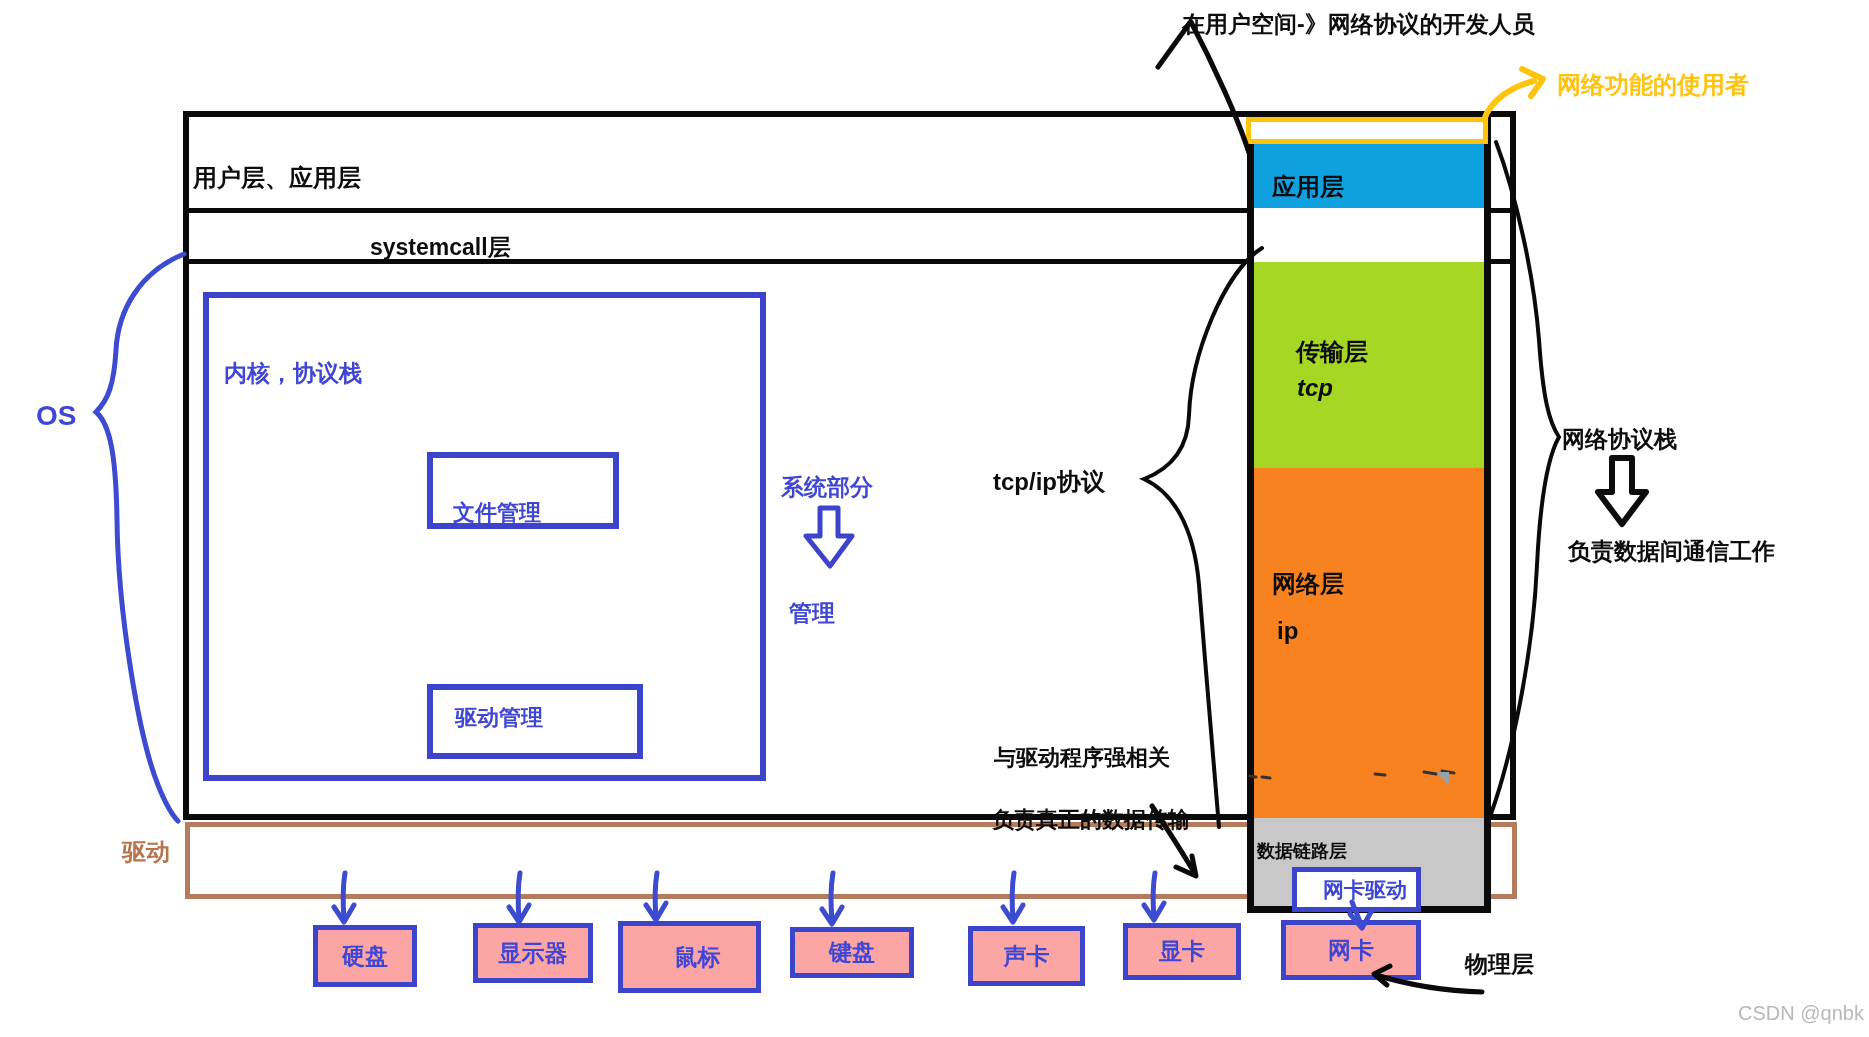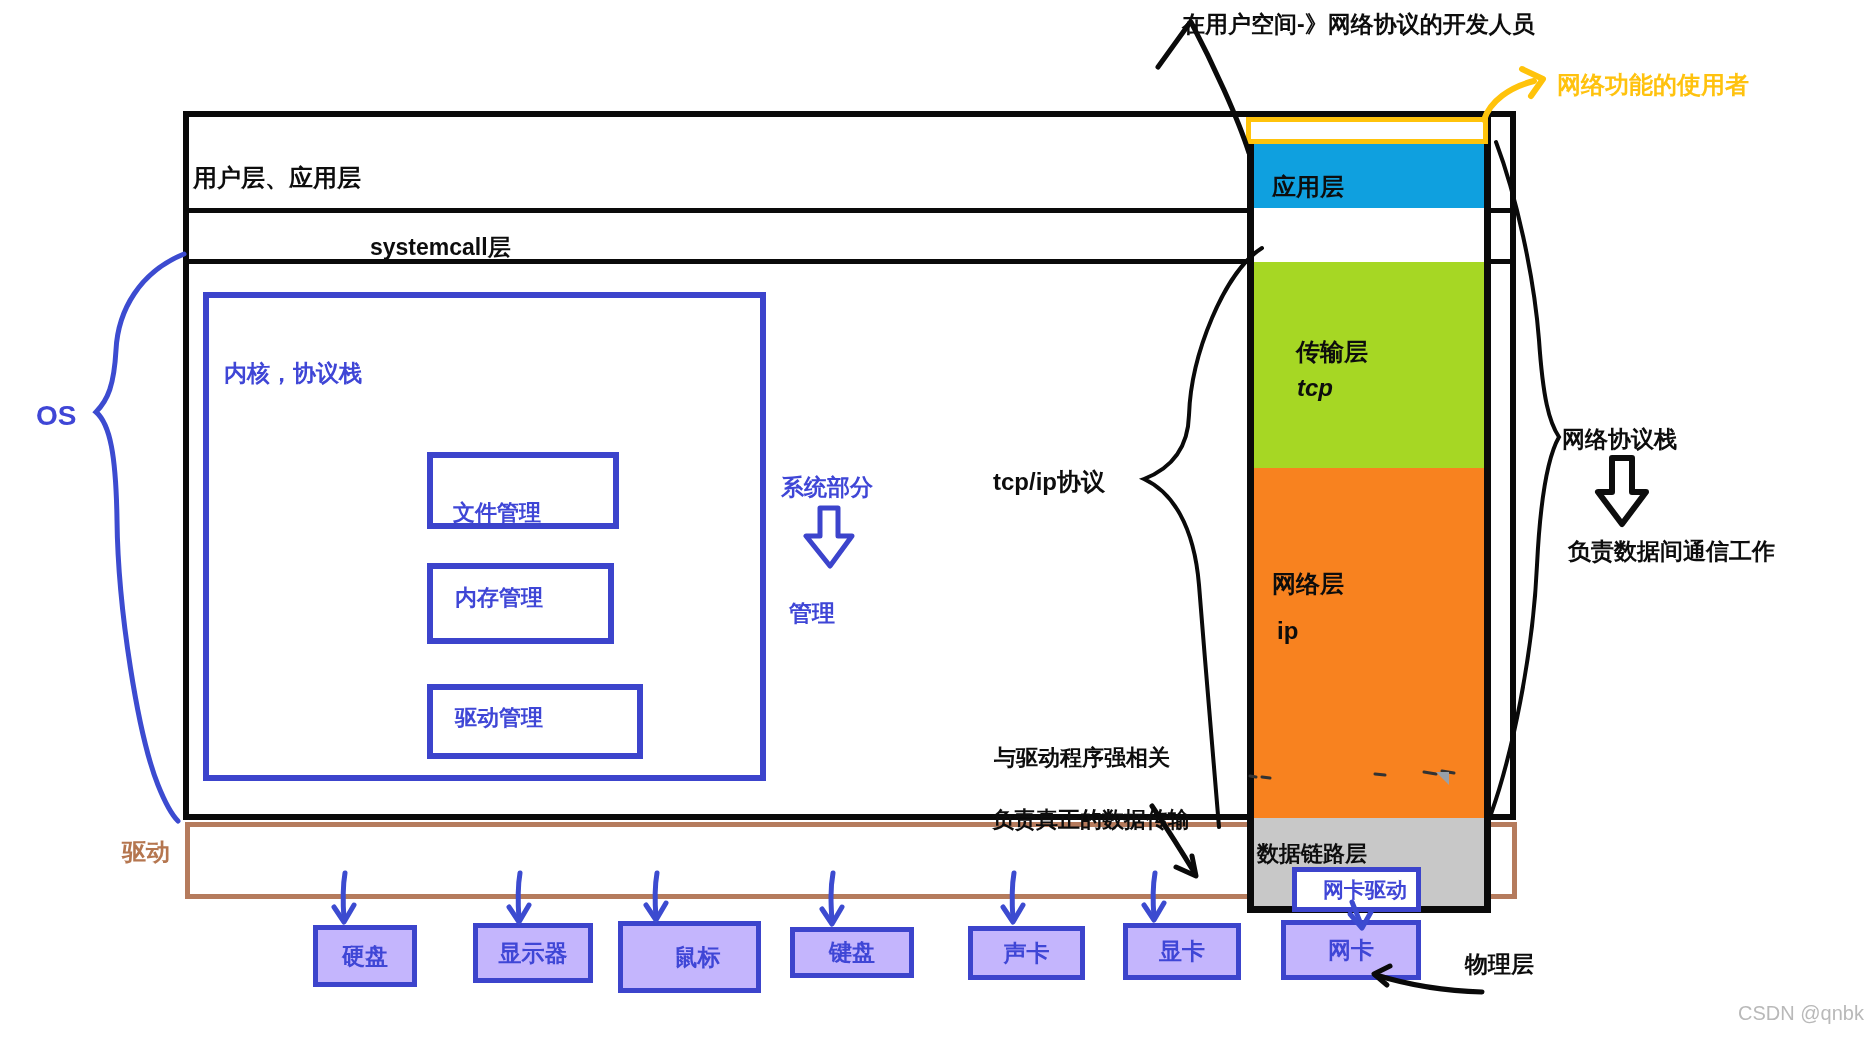--- a/index.html
+++ b/index.html
@@ -45,43 +45,43 @@
   .layer{left:1254px;width:230px;}
   .layer-app{top:143px;height:65px;background:#0fa0df;}
   .layer-transport{top:262px;height:206px;background:#a6d724;}
   .layer-network{top:468px;height:350px;background:#f8821f;}
   .layer-datalink{top:818px;height:88px;background:#c8c8c8;}
   .app-label{left:1272px;top:171px;font-size:24px;}
   .transport-label{left:1296px;top:336px;font-size:24px;}
   .transport-sub{left:1297px;top:374px;font-size:24px;font-style:italic;}
   .network-label{left:1272px;top:568px;font-size:24px;}
   .network-sub{left:1277px;top:605px;font-size:24px;margin-top:12px;}
-  .datalink-label{left:1257px;top:839px;font-size:22px;}
+  .datalink-label{left:1257px;top:839px;font-size:18px;}
   .nic-driver-box{left:1292px;top:867px;width:129px;height:45px;border:5px solid #3c44cc;background:#fff;
                   display:flex;align-items:center;justify-content:center;}
   .nic-driver-box .lbl{font-size:21px;font-weight:bold;color:#3f46d6;margin-left:17px;}
 
   
   .dev-note{left:1182px;top:9px;font-size:23px;}
   .user-note{left:1557px;top:69px;font-size:24px;}
   .tcpip-note{left:993px;top:466px;font-size:24px;}
   .net-stack-title{left:1562px;top:424px;font-size:23px;}
   .net-stack-desc{left:1568px;top:536px;font-size:23px;}
   .driver-note1{left:994px;top:743px;font-size:22px;}
   .driver-note2{left:992px;top:777px;font-size:22px;margin-top:28px;}
   .physical-label{left:1465px;top:949px;font-size:23px;}
 
   
-  .dev{border:5px solid #3c44cc;background:#c4b5fd;display:flex;align-items:center;justify-content:center;}
+  .dev{border:5px solid #3c44cc;background:#fca5a5;display:flex;align-items:center;justify-content:center;}
   .dev .lbl{font-size:23px;font-weight:bold;color:#3f46d6;}
   .d0{left:313px;top:925px;width:104px;height:62px;}
   .d1{left:473px;top:923px;width:120px;height:60px;}
   .d2{left:618px;top:921px;width:143px;height:72px;padding-left:16px;}
   .d3{left:790px;top:927px;width:124px;height:51px;}
-  .d4{left:968px;top:926px;width:117px;height:54px;}
+  .d4{left:968px;top:926px;width:117px;height:60px;}
   .d5{left:1123px;top:923px;width:118px;height:57px;}
   .d6{left:1281px;top:920px;width:140px;height:60px;}
 
   .watermark{left:1738px;top:1002px;font-size:20px;font-weight:normal;color:#b9b9b9;}
 
   svg.overlay{position:absolute;left:0;top:0;width:1869px;height:1037px;pointer-events:none;}
 </style>
 </head>
 <body>
 
@@ -94,23 +94,20 @@
   <div class="t systemcall-label">systemcall层</div>
 
   <div class="abs driver-band"></div>
   <div class="t brown driver-label">驱动</div>
 
   <div class="abs kernel-box"></div>
   <div class="t blue kernel-title">内核，协议栈</div>
 
   <div class="abs kbox k1">
     <div class="lbl">文件管理</div>
-  </div>
-  <div class="abs kbox k2">
-    <div class="lbl">内存管理</div>
   </div>
   <div class="abs kbox k3">
     <div class="lbl">驱动管理</div>
   </div>
 
   <div class="t blue system-part">系统部分</div>
   <div class="t blue manage">管理</div>
   <div class="t blue os-label">OS</div>
 
   <div class="abs stack-frame"></div>

